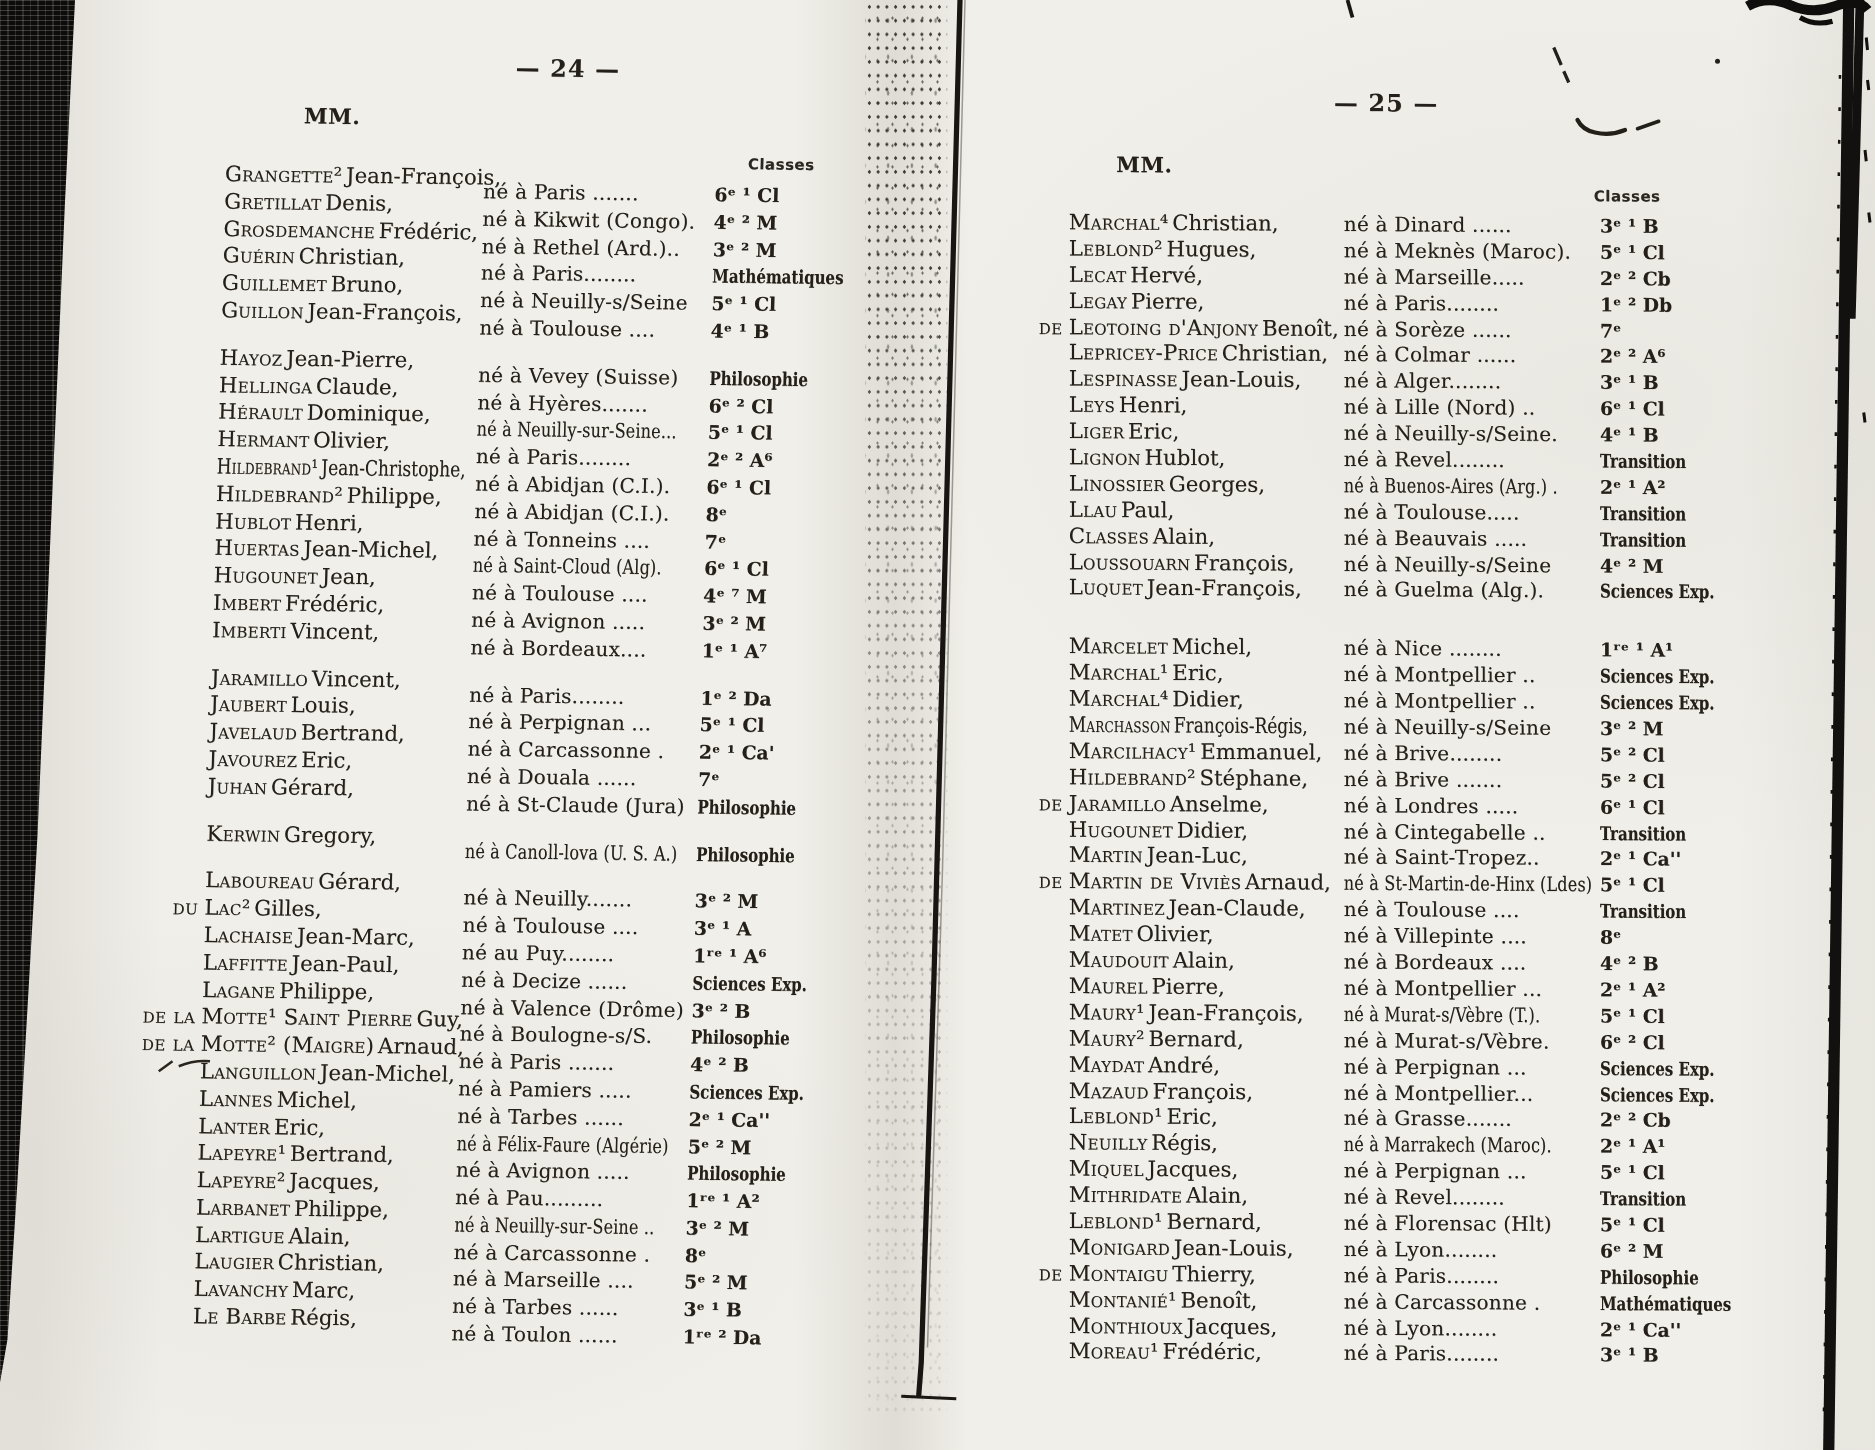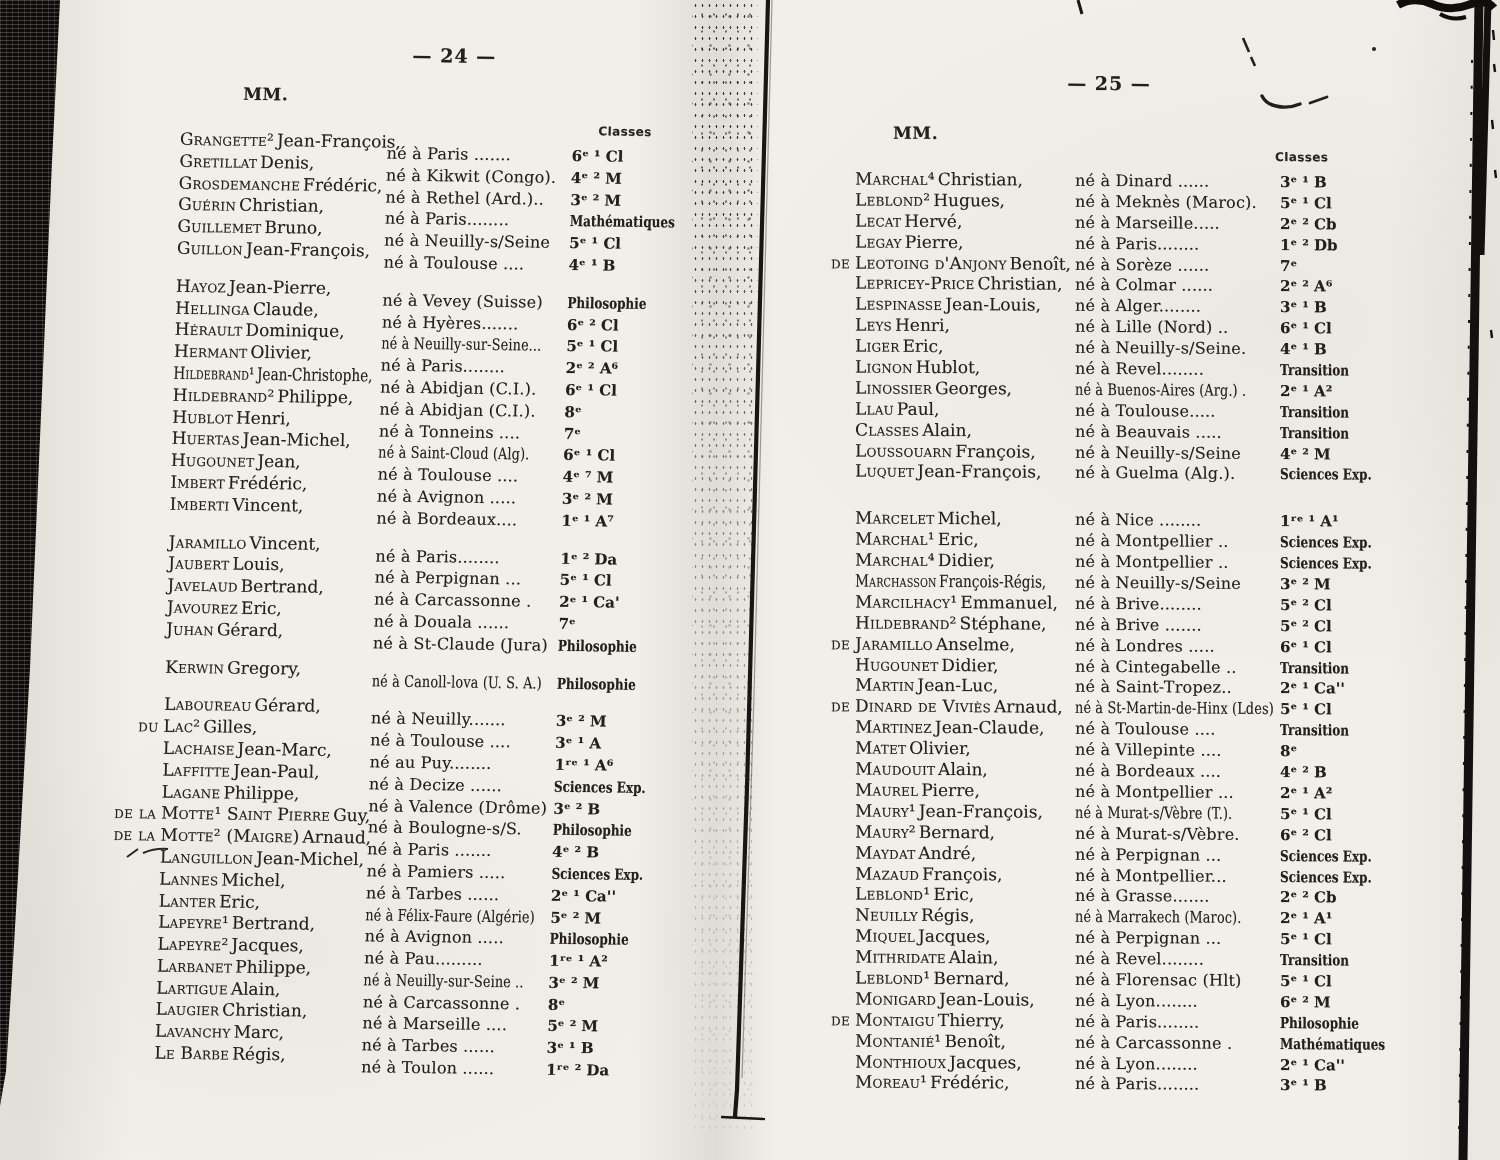--- a/index.html
+++ b/index.html
@@ -500,21 +500,21 @@
           <span class="cls cond">Transition</span>
         </div>
         <div class="row">
           <span class="pre"></span>
           <span class="name"><span class="sur">Martin</span><span class="giv">Jean-Luc,</span></span>
           <span class="place">né à Saint-Tropez..</span>
           <span class="cls">2ᵉ ¹ Ca''</span>
         </div>
         <div class="row">
           <span class="pre">de</span>
-          <span class="name"><span class="sur">Dinard de Viviès</span><span class="giv">Arnaud,</span></span>
+          <span class="name"><span class="sur">Martin de Viviès</span><span class="giv">Arnaud,</span></span>
           <span class="place cond">né à St-Martin-de-Hinx (Ldes)</span>
           <span class="cls">5ᵉ ¹ Cl</span>
         </div>
         <div class="row">
           <span class="pre"></span>
           <span class="name"><span class="sur">Martinez</span><span class="giv">Jean-Claude,</span></span>
           <span class="place">né à Toulouse ....</span>
           <span class="cls cond">Transition</span>
         </div>
         <div class="row">

